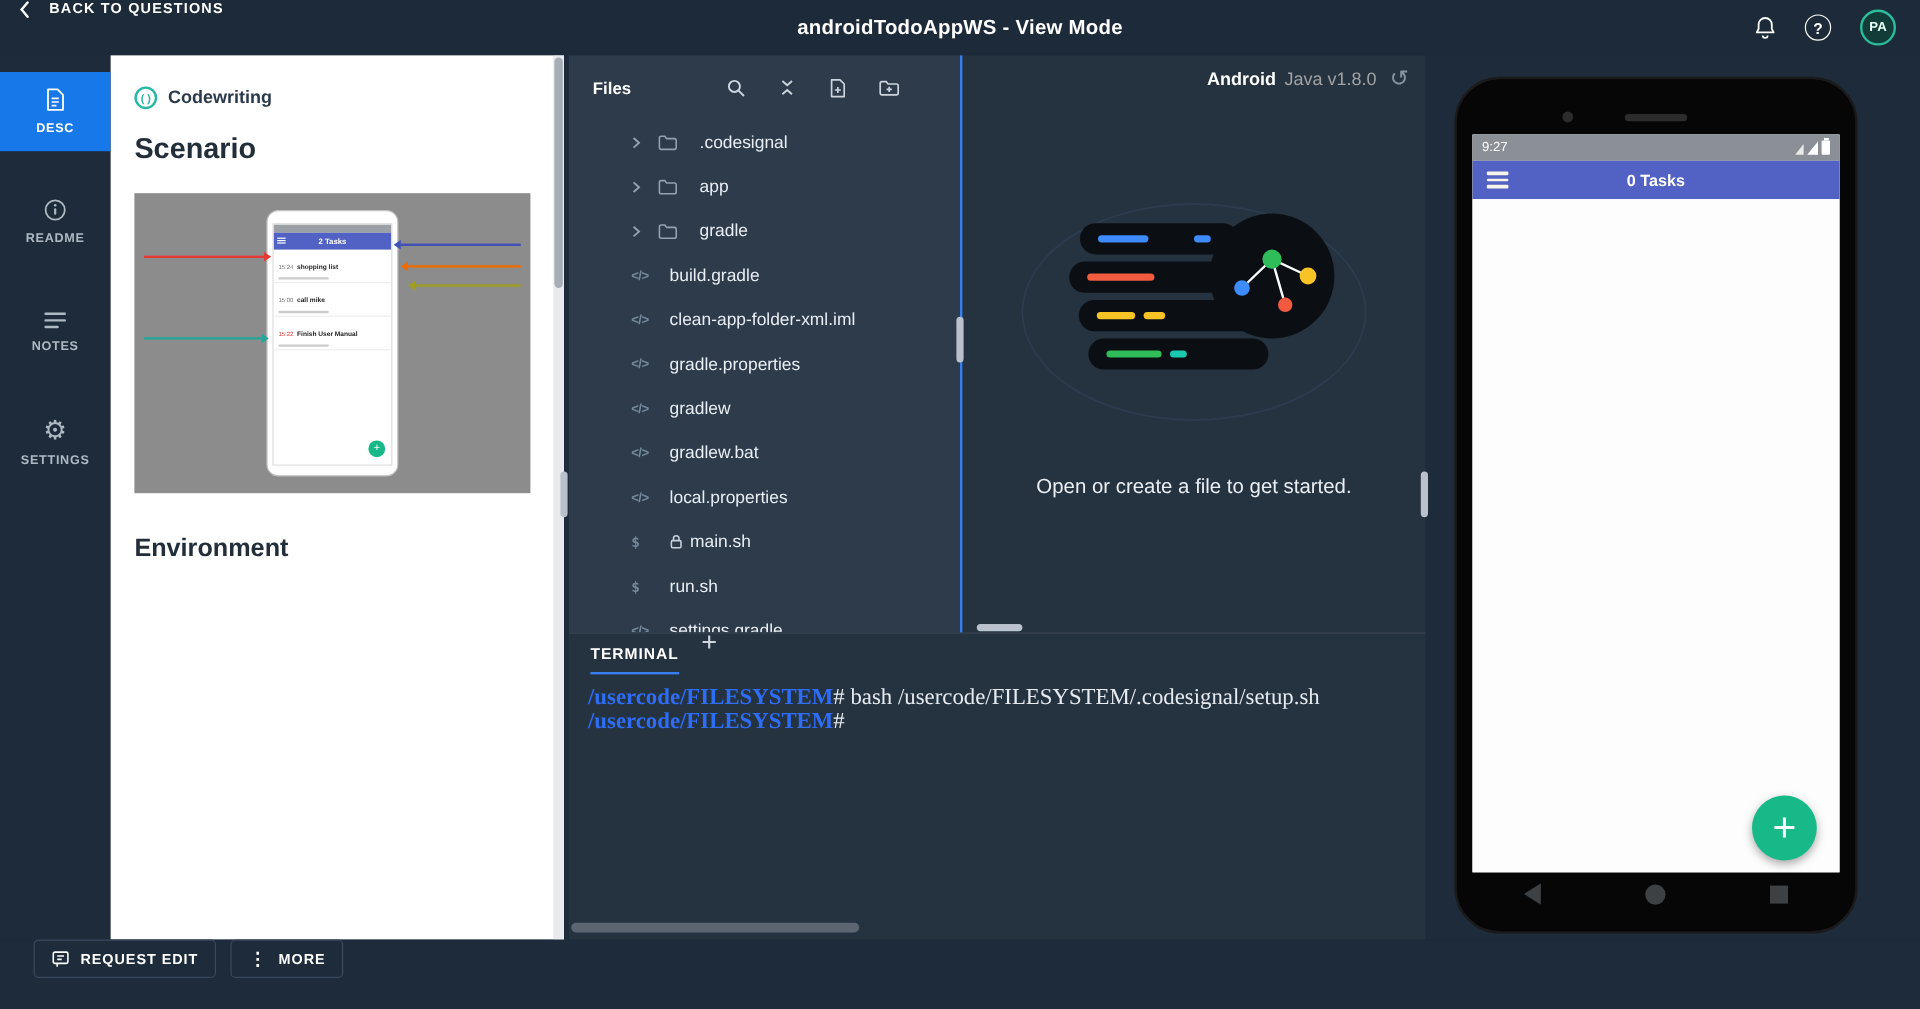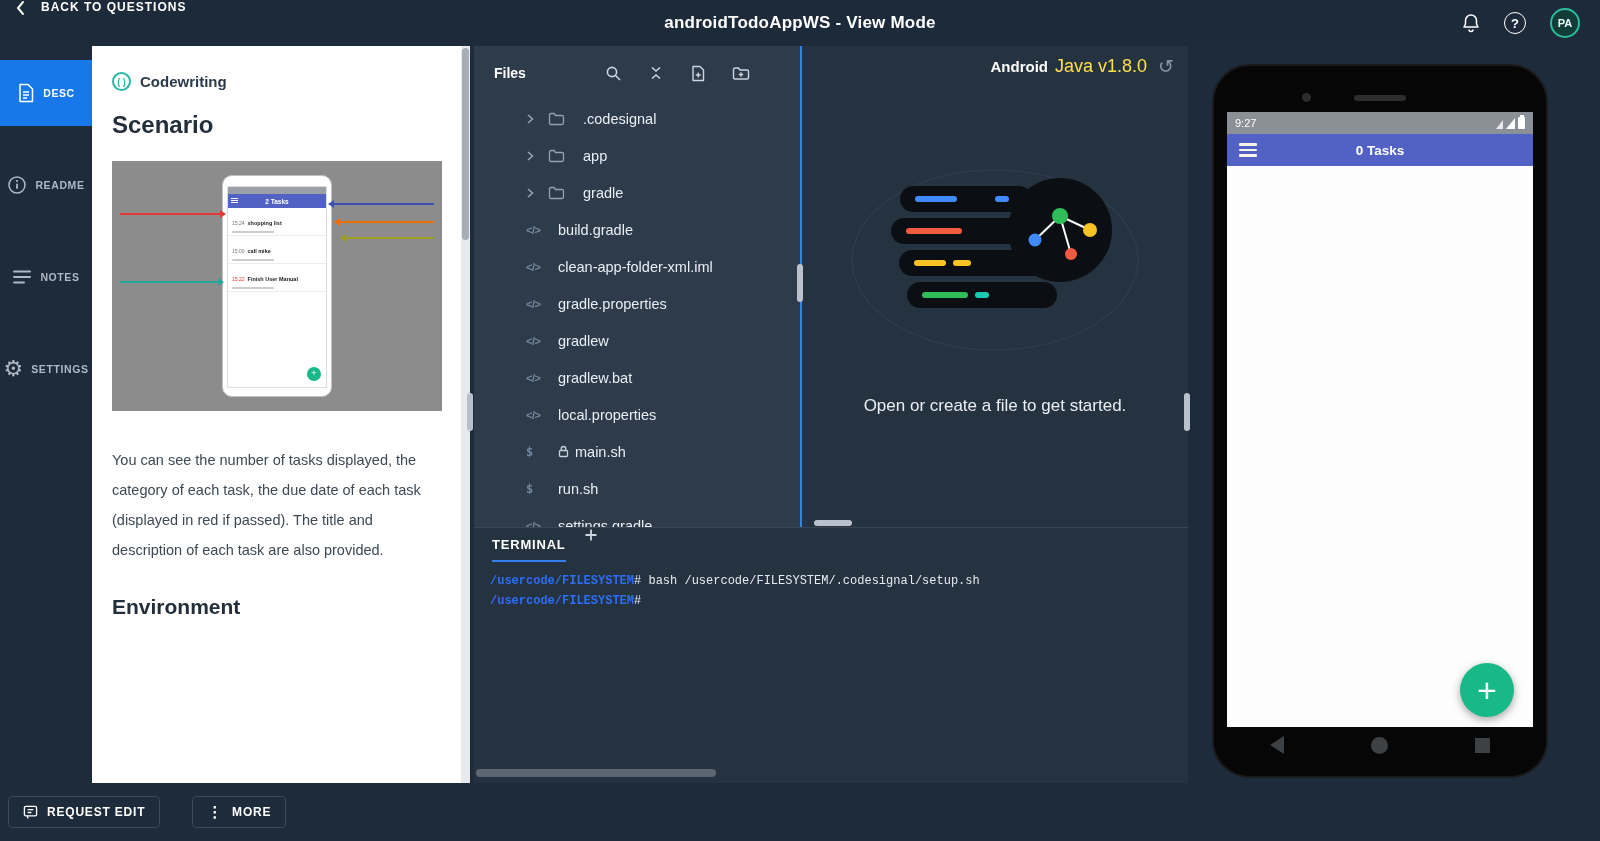--- a/index.html
+++ b/index.html
@@ -18,21 +18,21 @@
   .topbar-title { position:absolute; left:50%; transform:translateX(-50%); color:#fff;
                   font-size:17px; font-weight:600; letter-spacing:.2px; }
   .topbar-right { margin-left:auto; display:flex; align-items:center; gap:24px; padding-right:20px; }
   .help-circle { width:22px; height:22px; border:1.6px solid #fff; border-radius:50%;
                  color:#fff; font-size:13px; font-weight:bold; display:flex; align-items:center; justify-content:center; }
   .avatar { width:30px; height:30px; border-radius:50%; background:#123c38; border:2px solid #2bbd9c;
             color:#eafff8; font-size:11px; font-weight:bold; display:flex; align-items:center; justify-content:center; }
 
   
   .sidebar { position:absolute; left:0; top:46px; width:92px; height:737px; background:#1d2b3a; padding-top:14px; z-index:10; }
-  .side-item { width:92px; height:66px; margin-bottom:26px; display:flex; flex-direction:row;
+  .side-item { width:92px; height:66px; margin-bottom:26px; display:flex; flex-direction:column;
                align-items:center; justify-content:center; gap:8px; color:#aeb9c4; cursor:pointer; }
   .side-item .lbl { font-size:10.5px; font-weight:bold; letter-spacing:.6px; }
   .side-item.active { background:#1778e9; color:#fff; }
   .gear-glyph { font-size:22px; line-height:22px; }
 
   
   .desc-panel { position:absolute; left:92px; top:46px; width:378px; height:737px; background:#fff;
                 padding:26px 38px 0 20px; z-index:5; }
   .cw-row { display:flex; align-items:center; gap:9px; margin-bottom:20px; }
   .cw-icon { width:19px; height:19px; border:2px solid #26b8a5; border-radius:50%; color:#26b8a5;
@@ -83,33 +83,33 @@
   .tree-row .ficon.sh { font-family:"DejaVu Sans Mono", monospace; font-size:12px; }
   .tree-row .lock { margin-right:6px; }
 
   
   .blue-div { position:absolute; left:800px; top:46px; width:2px; height:481px; background:#377ef0; z-index:8; }
 
   
   .editor-panel { position:absolute; left:802px; top:46px; width:386px; height:481px; background:#253240; overflow:hidden; z-index:5; }
   .editor-header { position:absolute; top:0; right:0; height:40px; display:flex; align-items:center; gap:7px; padding-right:14px; }
   .rt-name { color:#fff; font-size:15px; font-weight:bold; }
-  .rt-ver { color:#fde047; font-size:18px; }
+  .rt-ver { color:#a3a3a3; font-size:15px; }
   .reset-glyph { color:#8794a3; font-size:19px; line-height:19px; cursor:pointer; margin-left:4px; }
   .empty-illus { position:absolute; left:43px; top:112px; }
   .empty-msg { position:absolute; left:0; top:350px; width:386px; text-align:center; color:#e9eef3; font-size:17px; }
 
   
   .terminal-panel { position:absolute; left:474px; top:527px; width:714px; height:256px; background:#253240;
                     border-top:1px solid #3a4653; overflow:hidden; z-index:6; }
   .term-tabs { height:34px; display:flex; padding-left:18px; gap:18px; }
   .term-tab { color:#fff; font-size:13px; font-weight:bold; letter-spacing:.8px; height:34px; display:flex;
               align-items:center; border-bottom:2px solid #377ef0; cursor:pointer; }
   .term-plus { cursor:pointer; }
-  .term-body { padding:10px 16px; font-family:Liberation Mono, monospace; font-size:12px; line-height:19.5px;
+  .term-body { padding:10px 16px; font-family:Liberation Serif, serif; font-size:19px; line-height:19.5px;
                color:#e6ebf0; white-space:nowrap; }
   .term-prompt { color:#2e6df6; font-weight:bold; }
   .term-hscroll { position:absolute; left:2px; bottom:6px; width:710px; height:8px; }
   .term-hscroll .thumb { position:absolute; left:0; top:0; width:240px; height:8px; background:#5c6672; border-radius:4px; }
 
   
   .handle-v { position:absolute; width:6px; height:38px; background:#b9c2cc; border-radius:3px; z-index:20; cursor:col-resize; }
   .handle-h { position:absolute; width:38px; height:6px; background:#b9c2cc; border-radius:3px; z-index:20; cursor:row-resize; }
 
   
@@ -138,21 +138,21 @@
          box-shadow:0 3px 8px rgba(0,0,0,.35); cursor:pointer; }
   .navbar { position:absolute; left:13px; bottom:12px; width:306px; height:38px; display:flex;
             align-items:center; justify-content:space-around; }
   .nav-back { width:0; height:0; border-top:9px solid transparent; border-bottom:9px solid transparent;
               border-right:14px solid #3d4144; cursor:pointer; }
   .nav-home { width:17px; height:17px; border-radius:50%; background:#3d4144; cursor:pointer; }
   .nav-recents { width:15px; height:15px; background:#3d4144; cursor:pointer; }
 
   
   .bottombar { position:absolute; left:0; top:783px; width:1600px; height:58px; background:#1d2b3a;
-               display:flex; align-items:center; gap:32px; padding-left:8px; z-index:30; }
+               display:flex; align-items:flex-start; gap:12px; padding-left:28px; z-index:30; }
   .bb-btn { display:inline-flex; align-items:center; gap:9px; height:32px; padding:0 14px;
             border:1px solid #3a4a5c; border-radius:4px; color:#fff; font-size:12px; font-weight:bold;
             letter-spacing:.8px; cursor:pointer; background:transparent; }
   .more-glyph { font-size:15px; color:#fff; }
 </style>
 </head>
 <body>
 
 <div class="topbar">
   <div class="back-btn">
@@ -246,21 +246,20 @@
         <span class="head l"></span>
       </div>
     <div class="arrow" style="left:234px;top:76px;width:88px;color:#9e9d24;background:#9e9d24">
         <span class="head l"></span>
       </div>
     <div class="arrow" style="left:8px;top:120px;width:98px;color:#26a69a;background:#26a69a">
         <span class="head r"></span>
       </div>
   </div>
 
-  <p class="desc-p">You can see the number of tasks displayed, the category of each task, the due date of each task (displayed in red if passed). The title and description of each task are also provided.</p>
   <div class="h-environment">Environment</div>
 </div>
 
 <div class="desc-scroll">
   <div class="thumb"></div>
 </div>
 
 <div class="files-panel">
   <div class="files-header">
     <span class="files-title">Files</span>

